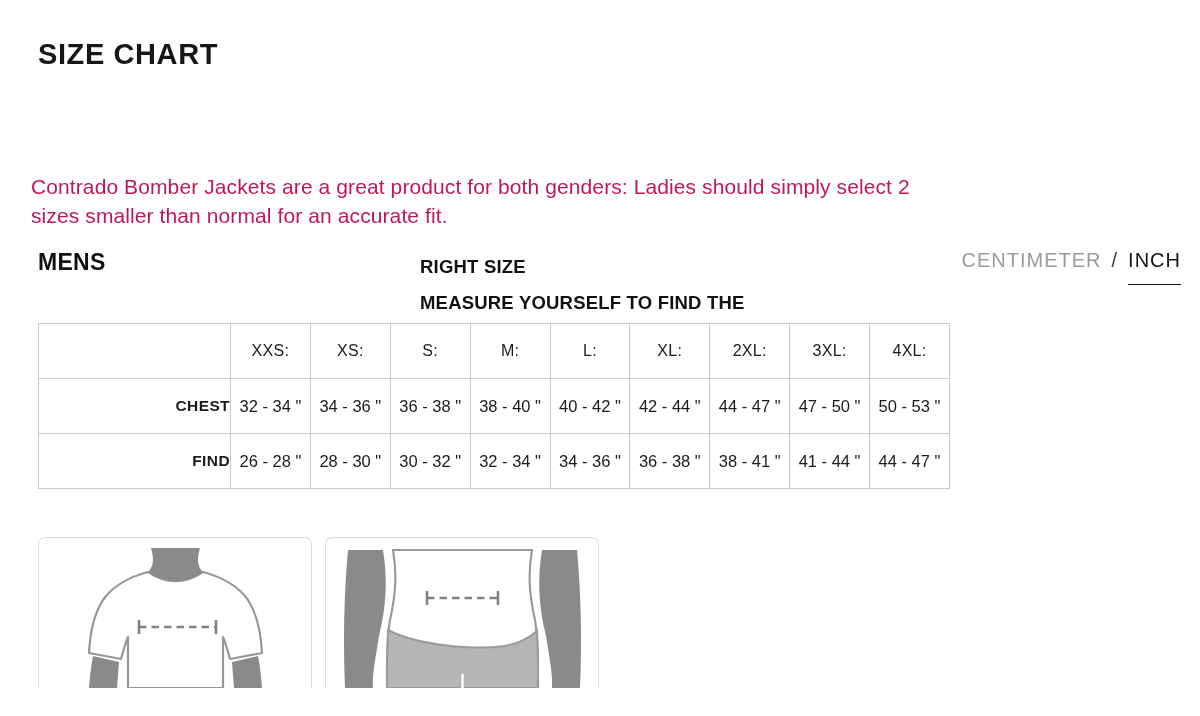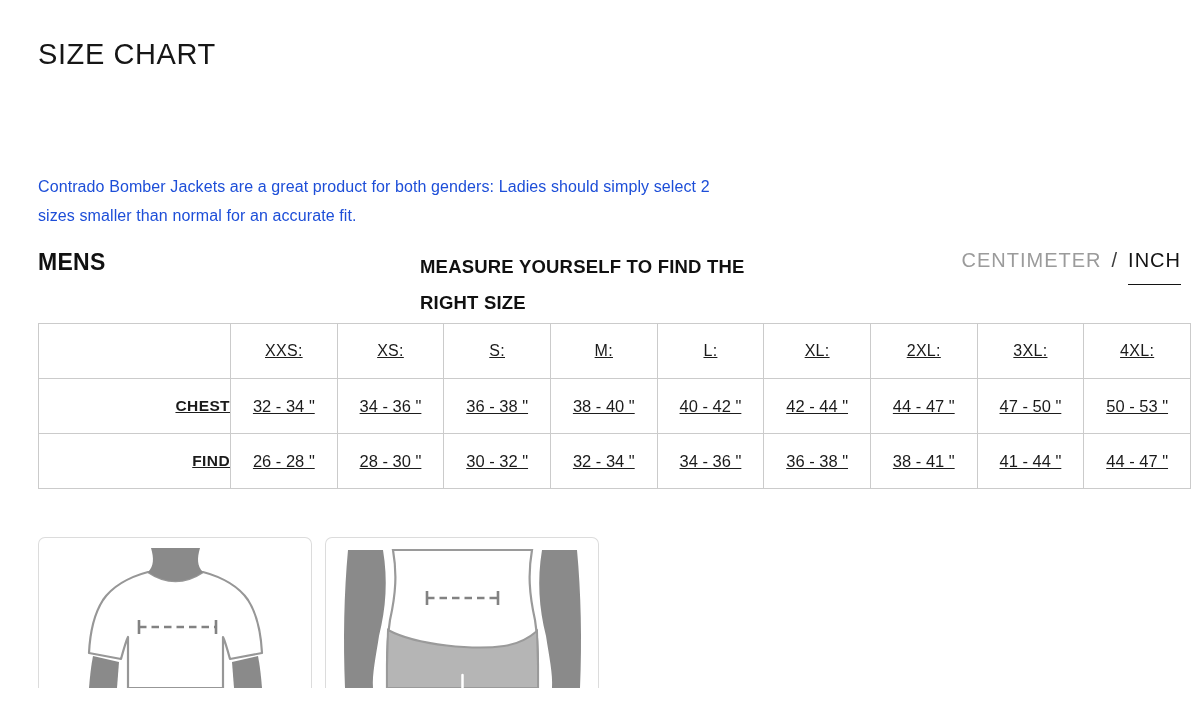--- a/index.html
+++ b/index.html
@@ -5,26 +5,26 @@
   * { margin:0; padding:0; box-sizing:border-box; }
   html,body { width:1200px; height:716px; background:#ffffff; overflow:hidden; }
   body {
     position:relative;
     font-family:"Liberation Sans", sans-serif;
     color:#1d1d1d;
   }
 
   .page-title {
     position:absolute; left:38px; top:38px;
-    font-size:29px; font-weight:400; letter-spacing:0.6px; color:#161616;
+    font-size:29px; font-weight:700; letter-spacing:0.6px; color:#161616;
   }
 
   .description {
-    position:absolute; left:38px; top:172px;
-    font-size:16px; line-height:29px; color:#1d4ed8; letter-spacing:0.1px;
+    position:absolute; left:31px; top:172px;
+    font-size:21px; line-height:29px; color:#be185d; letter-spacing:0.1px;
   }
 
   .gender-label {
     position:absolute; left:38px; top:249px;
     font-size:23px; font-weight:bold; letter-spacing:0.3px; color:#111;
   }
 
   .measure-heading {
     position:absolute; left:420px; top:249px;
     font-size:18.5px; font-weight:bold; line-height:35.5px;
@@ -36,22 +36,22 @@
     font-size:20px; letter-spacing:1px; display:flex; align-items:baseline; gap:10px;
   }
   .unit-toggle .cm { color:#9b9b9b; cursor:pointer; }
   .unit-toggle .sep { color:#3c3c3c; }
   .unit-toggle .inch {
     color:#141414; cursor:pointer;
     border-bottom:1.5px solid #141414; padding-bottom:12px;
   }
 
   table.size-table {
-    position:absolute; left:38px; top:323px; width:1153px;
-    border-collapse:collapse; table-layout:fixed;text-decoration:underline;
+    position:absolute; left:38px; top:323px; width:912px;
+    border-collapse:collapse; table-layout:fixed;
   }
   .size-table th, .size-table td {
     border:1px solid #cbcbcb; height:55px;
     text-align:center; vertical-align:middle;
     font-weight:normal; color:#1b1b1b;
   }
   .size-table thead th { font-size:16px; letter-spacing:0.3px; }
   .size-table td { font-size:16.5px; }
   .size-table td.rowlabel { font-weight:bold; font-size:15.5px; letter-spacing:0.4px;text-align:right; }
 
@@ -70,22 +70,22 @@
 <h1 class="page-title">SIZE CHART</h1>
 
 <div class="description">
   <div>Contrado Bomber Jackets are a great product for both genders: Ladies should simply select 2</div>
   <div>sizes smaller than normal for an accurate fit.</div>
 </div>
 
 <div class="gender-label">MENS</div>
 
 <div class="measure-heading">
+  <div>RIGHT SIZE</div>
   <div>MEASURE YOURSELF TO FIND THE</div>
-  <div>RIGHT SIZE</div>
 </div>
 
 <div class="unit-toggle">
   <span class="cm">CENTIMETER</span>
   <span class="sep">/</span>
   <span class="inch">INCH</span>
 </div>
 
 <table class="size-table">
   <colgroup>

